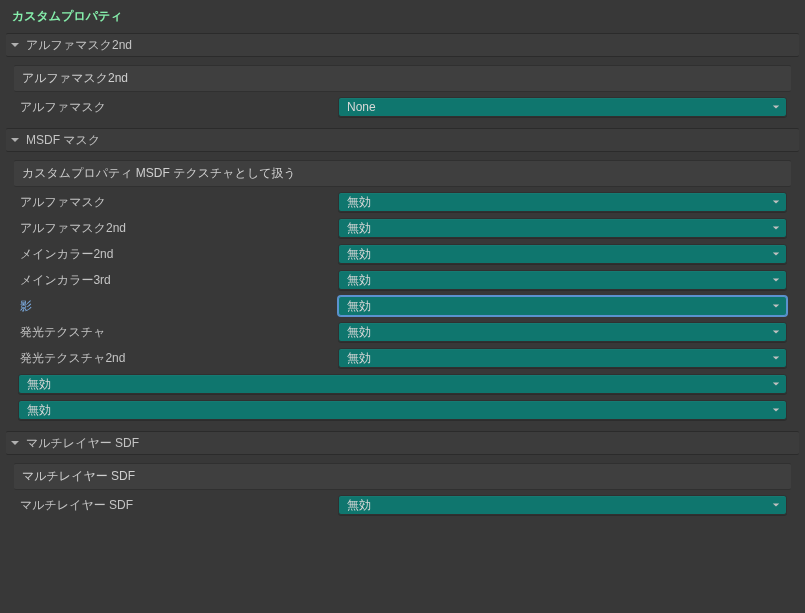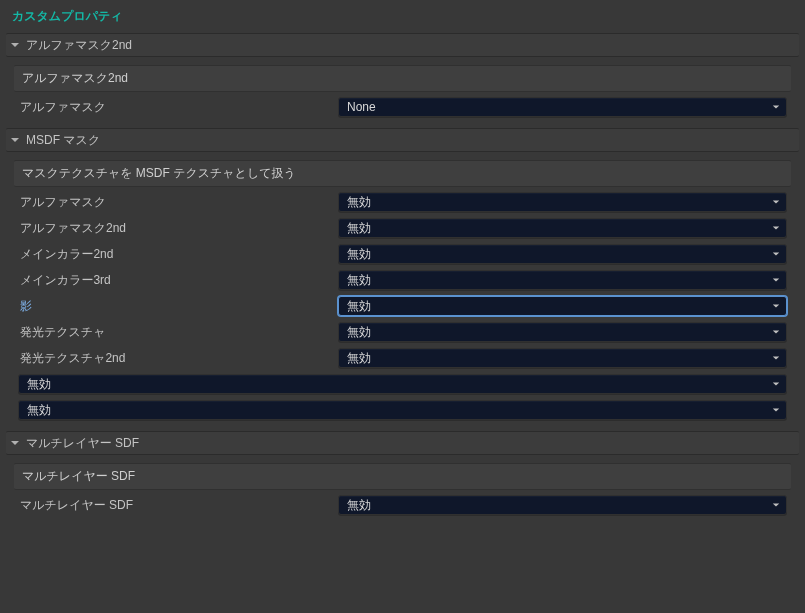--- a/index.html
+++ b/index.html
@@ -8,21 +8,21 @@
     font-family: "Helvetica Neue", "Segoe UI", "Meiryo", sans-serif;
     font-size: 12px;
     color: #c4c4c4;
     width: 805px;
     height: 613px;
     overflow: hidden;
     padding: 4px 6px;
   }
   .section-title {
     font-weight: 600;
-    color: #14b8a6;
+    color: #86efac;
     padding: 4px 6px 6px 6px;
   }
   .foldout-header {
     display: flex;
     align-items: center;
     background: #3c3c3c;
     border-top: 1px solid #2b2b2b;
     border-bottom: 1px solid #2b2b2b;
     height: 24px;
     padding: 0 4px;
@@ -56,21 +56,21 @@
   }
   .prop-label {
     flex: 0 0 320px;
     padding-left: 2px;
     color: #c4c4c4;
   }
   .prop-label.focused { color: #7fb1e8; }
   .dropdown {
     flex: 1;
     height: 20px;
-    background: #0f172a;
+    background: #0f766e;
     border: 1px solid #303030;
     border-radius: 3px;
     display: flex;
     align-items: center;
     justify-content: space-between;
     padding: 0 6px 0 8px;
     color: #d8d8d8;
     cursor: pointer;
     box-shadow: inset 0 1px 0 rgba(255,255,255,0.03), 0 1px 0 rgba(0,0,0,0.2);
   }
@@ -114,21 +114,21 @@
 
 <div class="foldout-header">
   <span class="arrow">
     <svg viewBox="0 0 10 10">
         <path d="M1 3 L5 7 L9 3 Z" fill="#b0b0b0"></path>
       </svg>
   </span>
   <span>MSDF マスク</span>
 </div>
 <div class="foldout-body">
-  <div class="sub-header">マスクテクスチャを MSDF テクスチャとして扱う</div>
+  <div class="sub-header">カスタムプロパティ MSDF テクスチャとして扱う</div>
 
   <div class="prop-row">
     <div class="prop-label">アルファマスク</div>
     <div class="dropdown">
       <span>無効</span>
       <span class="dd-arrow">
           <svg viewBox="0 0 10 10">
             <path d="M1 3 L5 7 L9 3 Z" fill="#c0c0c0"></path>
           </svg>
         </span>

